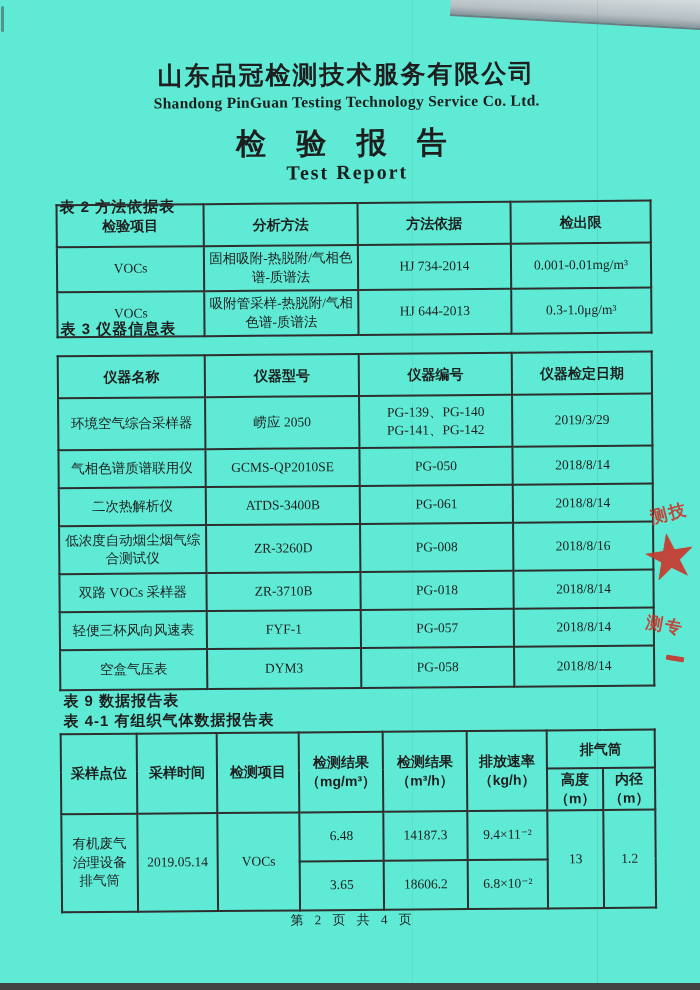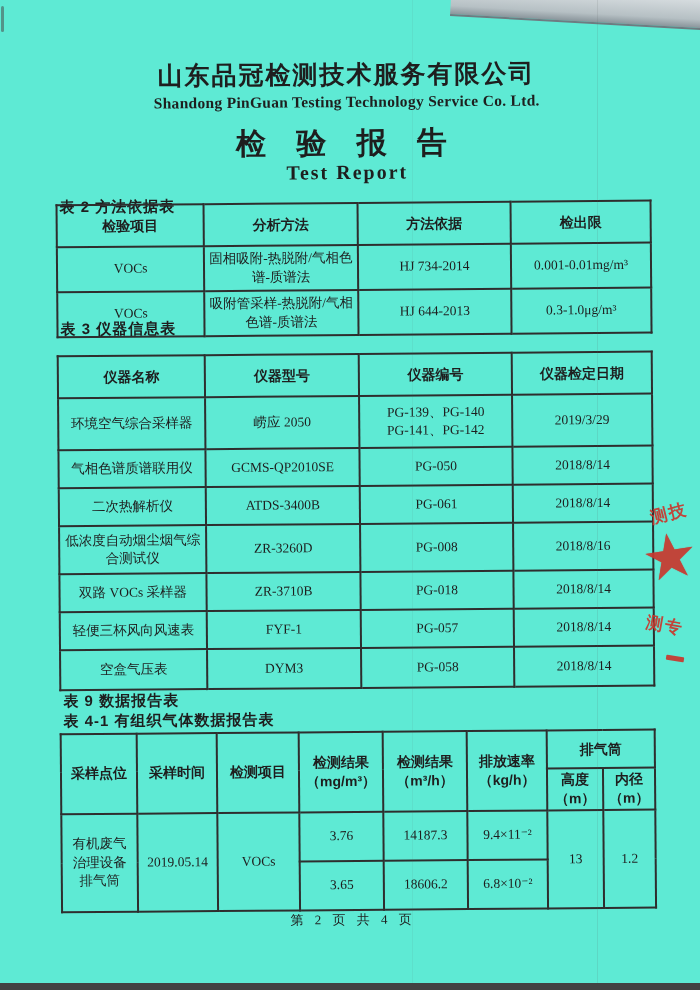--- a/index.html
+++ b/index.html
@@ -182,21 +182,21 @@
         <tr class="h38">
           <td class="hd pre">高度
 （m）</td>
           <td class="hd pre">内径
 （m）</td>
         </tr>
         <tr class="h49">
           <td rowspan="2">有机废气治理设备排气筒</td>
           <td rowspan="2">2019.05.14</td>
           <td rowspan="2">VOCs</td>
-          <td>3.76</td>
+          <td>6.48</td>
           <td>14187.3</td>
           <td>9.4×11⁻²</td>
           <td rowspan="2">13</td>
           <td rowspan="2">1.2</td>
         </tr>
         <tr class="h49">
           <td>3.65</td>
           <td>18606.2</td>
           <td>6.8×10⁻²</td>
         </tr>

